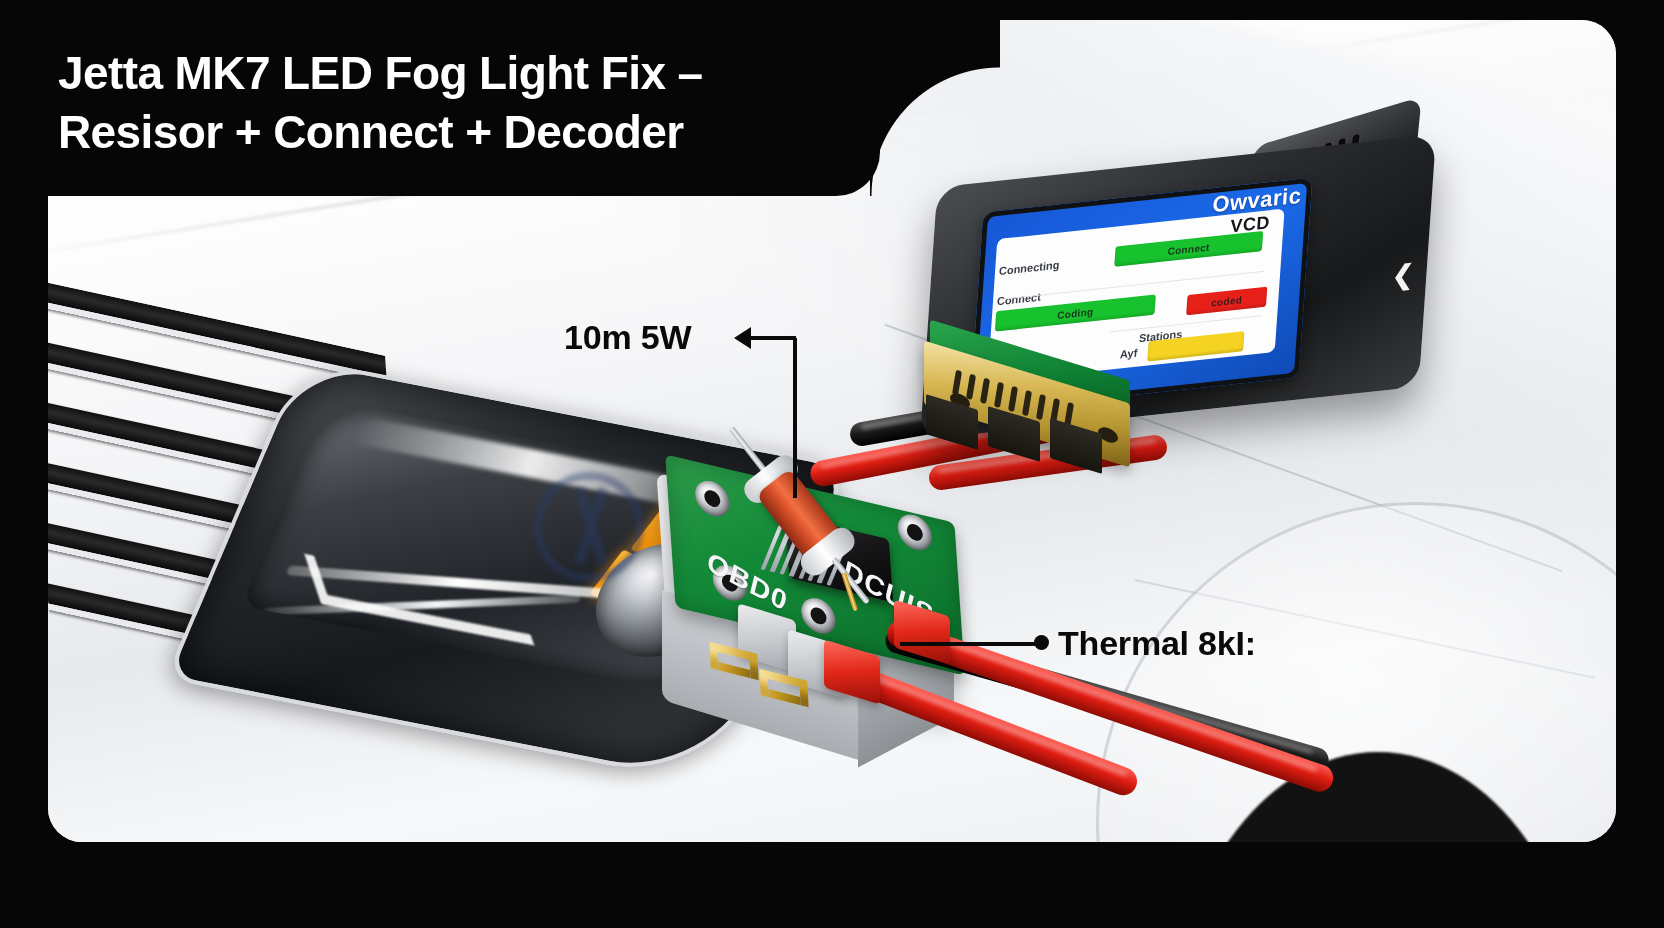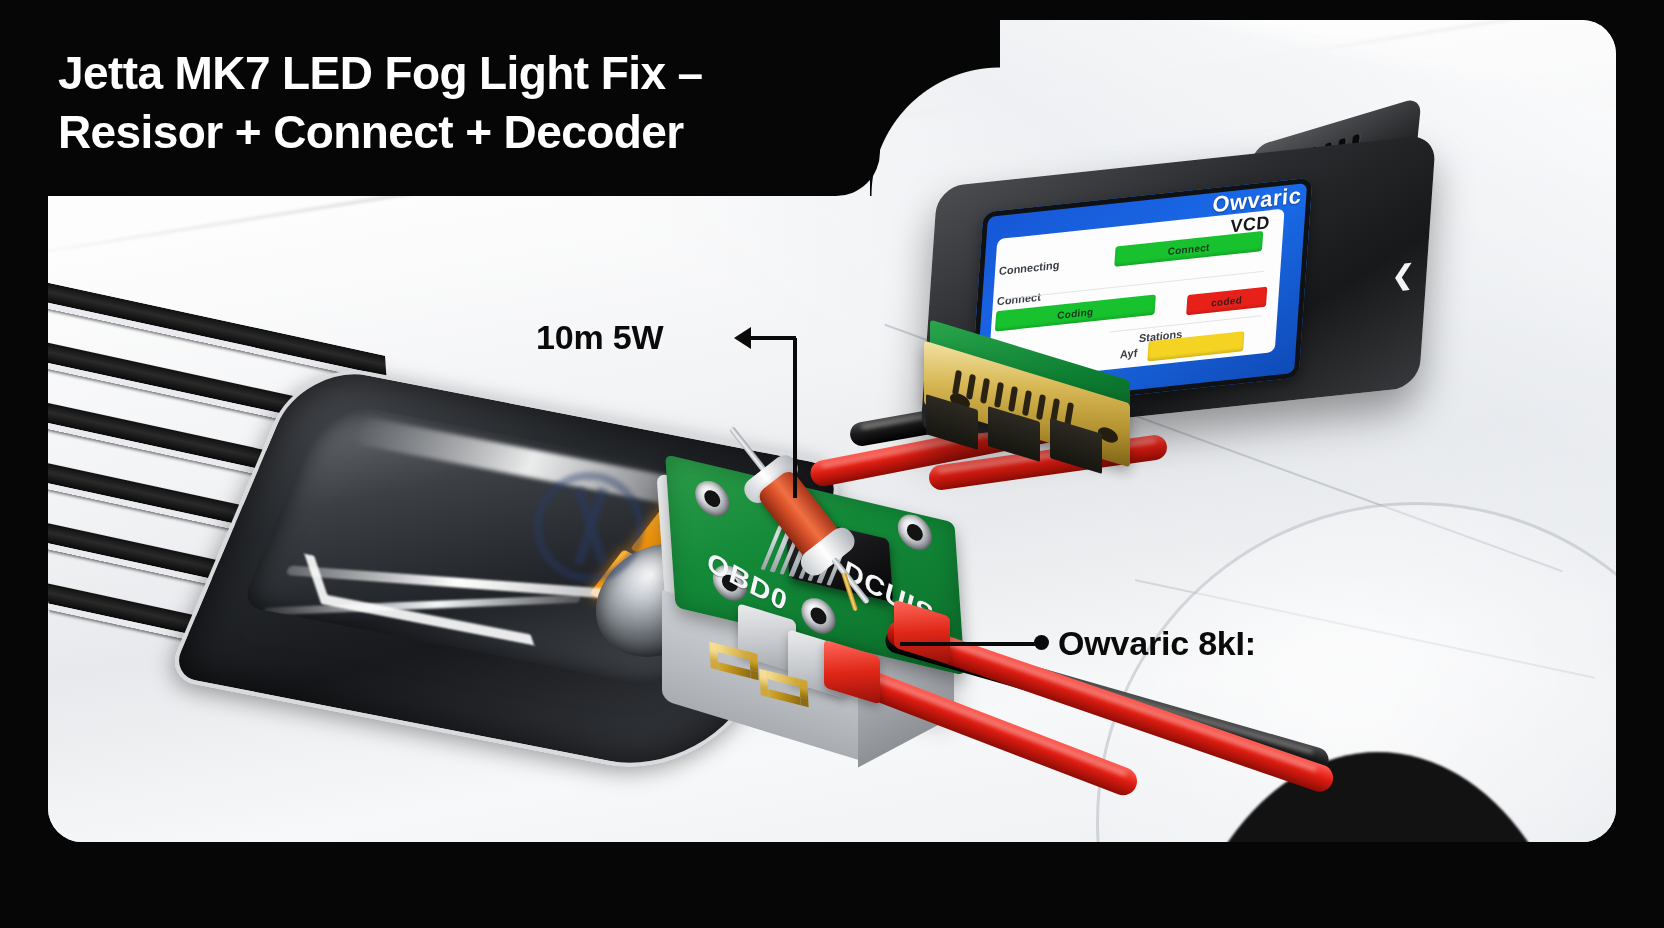--- a/index.html
+++ b/index.html
@@ -708,25 +708,25 @@
     <div class="cable red" style="left:780px; top:634px; width:330px; height:28px; transform:rotate(21deg); transform-origin:left center;">
         <span class="hl-streak"></span>
       </div>
 
     <div class="redblock" style="left:846px; top:588px;"></div>
     <div class="redblock" style="left:776px; top:628px;"></div>
 
     <div class="leader v" style="left:745px; top:318px; height:160px;"></div>
     <div class="leader h" style="left:700px; top:316px; width:48px;"></div>
     <div class="arrow-left" style="left:686px; top:307px;"></div>
-    <div class="callout-text" style="left:488px; top:298px;">10m 5W</div>
+    <div class="callout-text" style="left:516px; top:298px;">10m 5W</div>
 
     <div class="leader h" style="left:852px; top:622px; width:140px;"></div>
     <div class="dot" style="left:986px; top:615px;"></div>
-    <div class="callout-text" style="left:1010px; top:604px;">Owvaric 8kI:</div>
+    <div class="callout-text" style="left:1010px; top:604px;">Thermal 8kI:</div>
 
   </div>
 
   <div id="title-banner">
     <div id="title-text">Jetta MK7 LED Fog Light Fix – Resisor + Connect + Decoder</div>
   </div>
 
 </div>
 
 </body></html>

